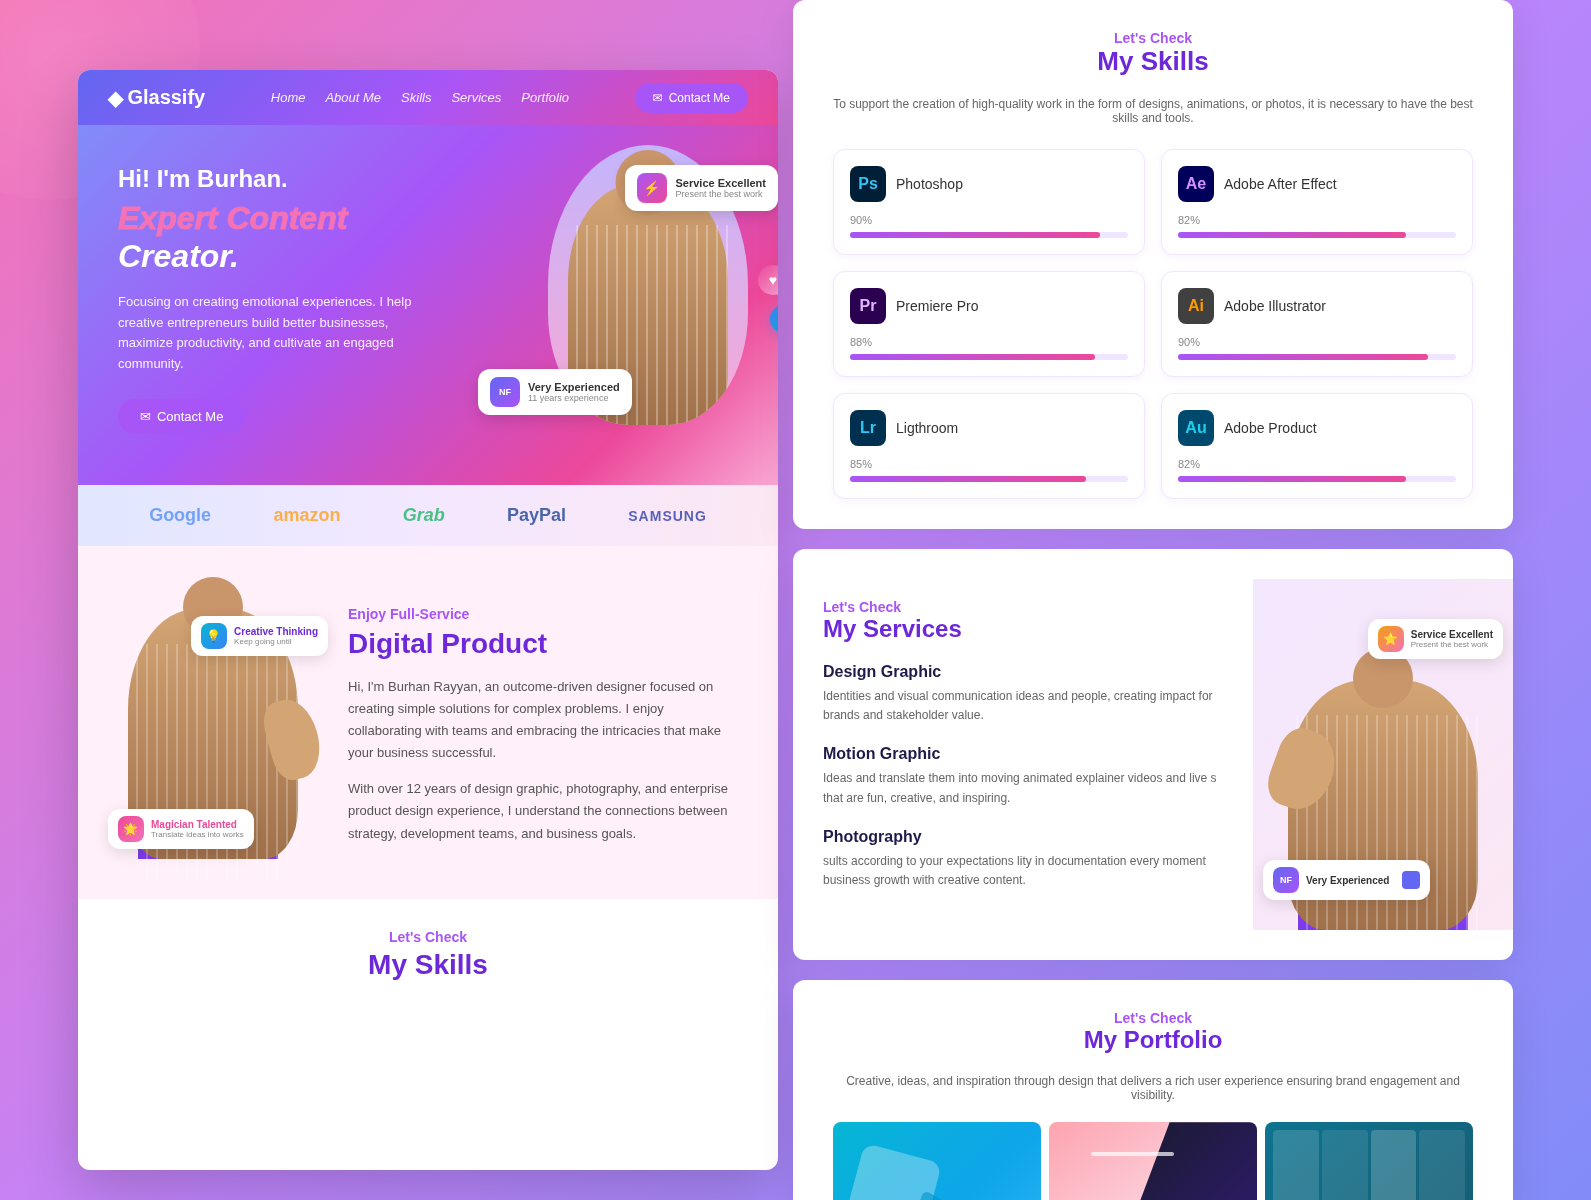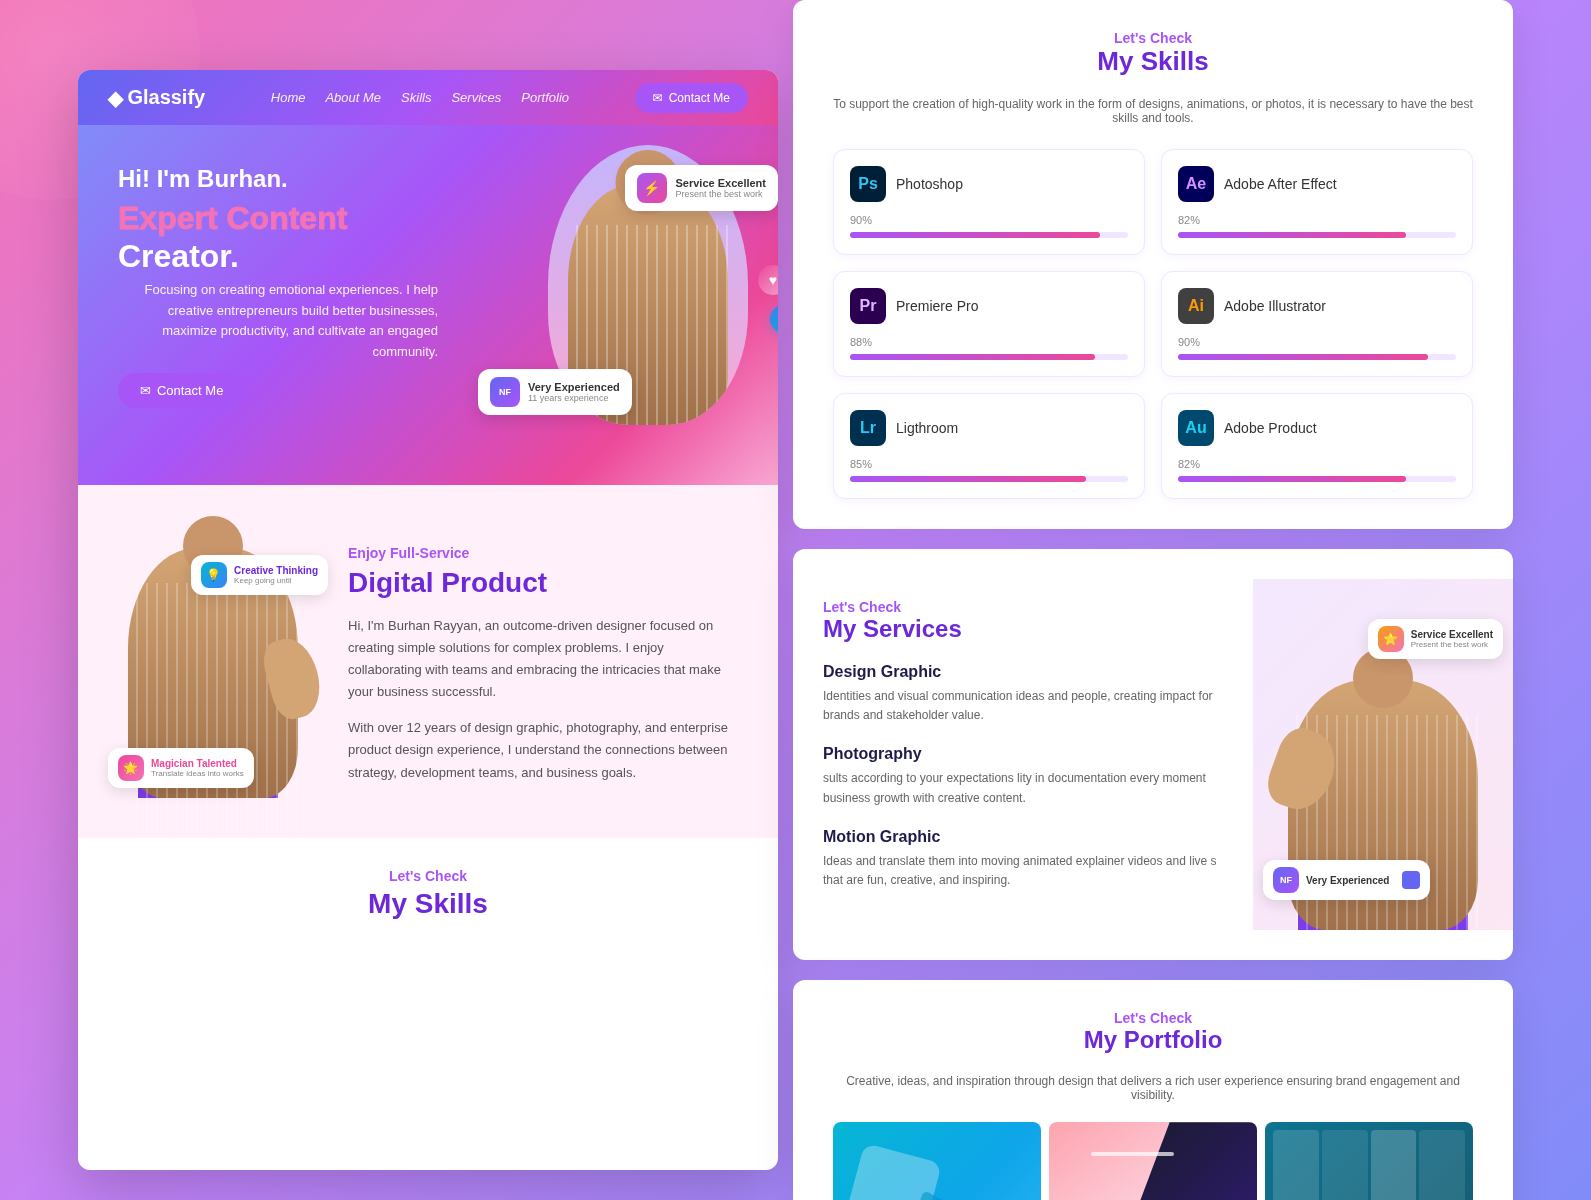--- a/index.html
+++ b/index.html
@@ -96,35 +96,35 @@
     .hero-greeting {
       color: white;
       font-size: 24px;
       font-weight: 700;
       margin-bottom: 6px;
     }
     .hero-title {
       font-size: 32px;
       font-weight: 800;
       line-height: 1.2;
-      margin-bottom: 4px;
+      margin-bottom: 16px;
+      font-style: italic;
     }
     .hero-title .accent {
       color: #f472b6;
       -webkit-text-stroke: 1px #f472b6;
     }
     .hero-title .white {
       color: white;
     }
     .hero-desc {
       color: rgba(255,255,255,0.9);
       font-size: 13px;
       line-height: 1.6;
-      margin-bottom: 10px;
-      text-align: right;
+      margin-bottom: 24px;
     }
     .hero-btn {
       background: #a855f7;
       color: white;
       border: none;
       padding: 10px 22px;
       border-radius: 20px;
       font-size: 13px;
       cursor: pointer;
       display: inline-flex;
@@ -489,20 +489,27 @@
             <div style="font-weight:700; font-size:11px; color:#333;">Very Experienced</div>
             <div style="font-size:9px; color:#888;">11 years experience</div>
           </div>
         </div>
 
         <div style="position:absolute; top:120px; right:-30px; width:30px; height:30px; background:linear-gradient(135deg, #ec4899, #f9a8d4); border-radius:50%; display:flex; align-items:center; justify-content:center; font-size:14px; color:white; box-shadow:0 3px 10px rgba(236,72,153,0.4);">♥</div>
         <div style="position:absolute; top:160px; right:-40px; width:28px; height:28px; background:linear-gradient(135deg, #3b82f6, #06b6d4); border-radius:50%; display:flex; align-items:center; justify-content:center; font-size:12px; color:white; box-shadow:0 3px 10px rgba(59,130,246,0.4);">✈</div>
       </div>
     </section>
 
+    <section class="brands">
+      <span class="brand-logo brand-google">Google</span>
+      <span class="brand-logo brand-amazon">amazon</span>
+      <span class="brand-logo brand-grab">Grab</span>
+      <span class="brand-logo brand-paypal">PayPal</span>
+      <span class="brand-logo brand-samsung">SAMSUNG</span>
+    </section>
 
     <section class="digital-section">
       <div class="digital-person-area">
 
         <div style="position:absolute; bottom:0; left:20px; width:140px; height:220px; background:linear-gradient(180deg, #a855f7 0%, #7c3aed 100%); border-radius:50% 50% 0 0;"></div>
 
         <div style="position:absolute; bottom:0; left:10px; width:170px; height:250px; background:linear-gradient(180deg, #d4a574 0%, #a0704a 100%); border-radius:40% 40% 20% 20%;">
           <div style="position:absolute; top:-32px; left:50%; transform:translateX(-50%); width:60px; height:60px; background:#c9956a; border-radius:50%;"></div>
           <div style="position:absolute; top:35px; width:100%; height:100%; background:repeating-linear-gradient(90deg, transparent 0px, transparent 8px, rgba(255,255,255,0.25) 8px, rgba(255,255,255,0.25) 10px);"></div>
         </div>
@@ -623,26 +630,26 @@
             <span>My Services</span>
           </h2>
         </div>
         <div id="services-list">
 
         <div class="service-item">
       <h3 class="service-item-title">Design Graphic</h3>
       <p class="service-item-desc">Identities and visual communication ideas and people, creating impact for brands and stakeholder value.</p>
     </div>
             <div class="service-item">
+      <h3 class="service-item-title">Motion Graphic</h3>
+      <p class="service-item-desc">Ideas and translate them into moving animated explainer videos and live s that are fun, creative, and inspiring.</p>
+    </div>
+            <div class="service-item">
       <h3 class="service-item-title">Photography</h3>
       <p class="service-item-desc">sults according to your expectations lity in documentation every moment business growth with creative content.</p>
-    </div>
-            <div class="service-item">
-      <h3 class="service-item-title">Motion Graphic</h3>
-      <p class="service-item-desc">Ideas and translate them into moving animated explainer videos and live s that are fun, creative, and inspiring.</p>
     </div>
           </div>
       </div>
 
       <div class="services-person">
         <div style="position:absolute; bottom:0; left:50%; transform:translateX(-50%); width:170px; height:220px; background:linear-gradient(180deg, #a855f7 0%, #7c3aed 100%); border-radius:50% 50% 0 0;"></div>
         <div style="position:absolute; bottom:0; left:50%; transform:translateX(-50%); width:190px; height:250px; background:linear-gradient(180deg, #d4a574 0%, #a0704a 100%); border-radius:40% 40% 20% 20%;">
           <div style="position:absolute; top:-32px; left:50%; transform:translateX(-50%); width:60px; height:60px; background:#c9956a; border-radius:50%;"></div>
           <div style="position:absolute; top:35px; width:100%; height:100%; background:repeating-linear-gradient(90deg, transparent 0px, transparent 8px, rgba(255,255,255,0.25) 8px, rgba(255,255,255,0.25) 10px);"></div>
         </div>

